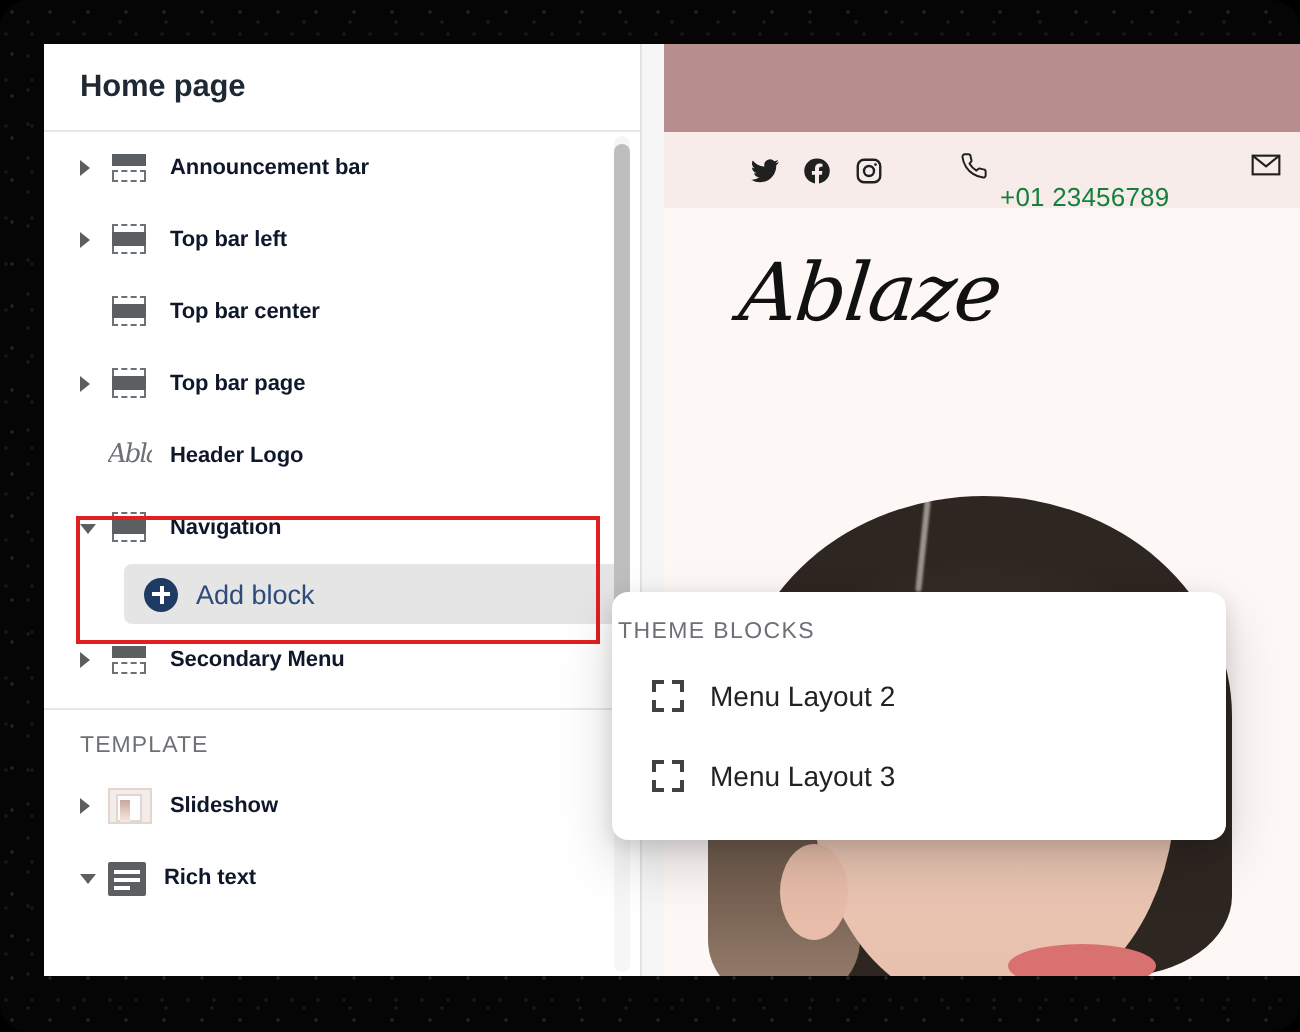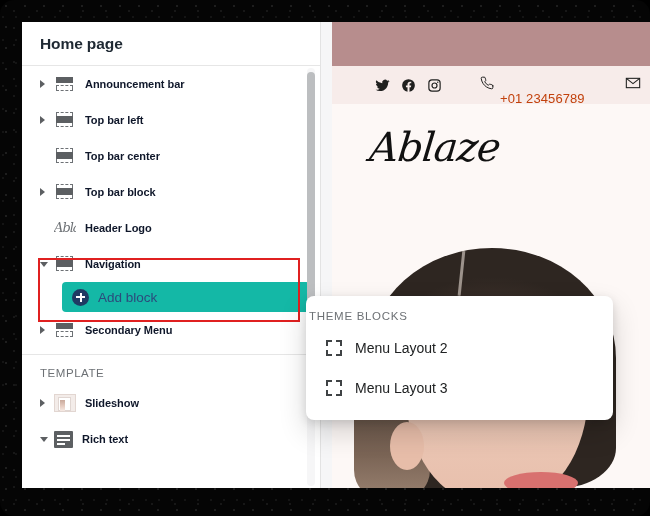--- a/index.html
+++ b/index.html
@@ -213,21 +213,21 @@
   .ico-richtext .l3 { top: 12px; width: 8px;  }
 
   
   .addblock-wrap {
     padding: 0 10px 0 40px;
   }
   .addblock {
     display: flex;
     align-items: center;
     height: 30px;
-    background: #14b8a6;
+    background: #e5e5e5;
     border-radius: 4px;
     padding-left: 10px;
   }
   .plus-icon {
     width: 17px; height: 17px;
     border-radius: 50%;
     background: #1f3b63;
     position: relative;
     margin-right: 9px;
   }
@@ -328,21 +328,21 @@
   .social svg { display: block; }
   .phone-group {
     display: flex;
     align-items: center;
     gap: 6px;
     margin-left: 38px;
     color: #20201f;
   }
   .phone-text {
     font-size: 13px;
-    color: #c2410c;
+    color: #15803d;
     letter-spacing: 0.1px;
     white-space: nowrap;
     margin-top: 27px;
   }
   .mail-icon {
     position: absolute;
     right: 9px;
     top: 50%;
     transform: translateY(-50%);
     color: #20201f;
@@ -535,21 +535,21 @@
               <span class="mid"></span>
             </span>
           <span class="row-label">Top bar center</span>
         </div>
 
         <div class="row">
           <span class="caret right"></span>
           <span class="blk-icon ico-bar-mid">
               <span class="mid"></span>
             </span>
-          <span class="row-label">Top bar block</span>
+          <span class="row-label">Top bar page</span>
         </div>
 
         <div class="row">
           <span class="caret none"></span>
           <span class="blk-icon ico-logo">Abla</span>
           <span class="row-label">Header Logo</span>
         </div>
 
         <div class="row">
           <span class="caret down"></span>

